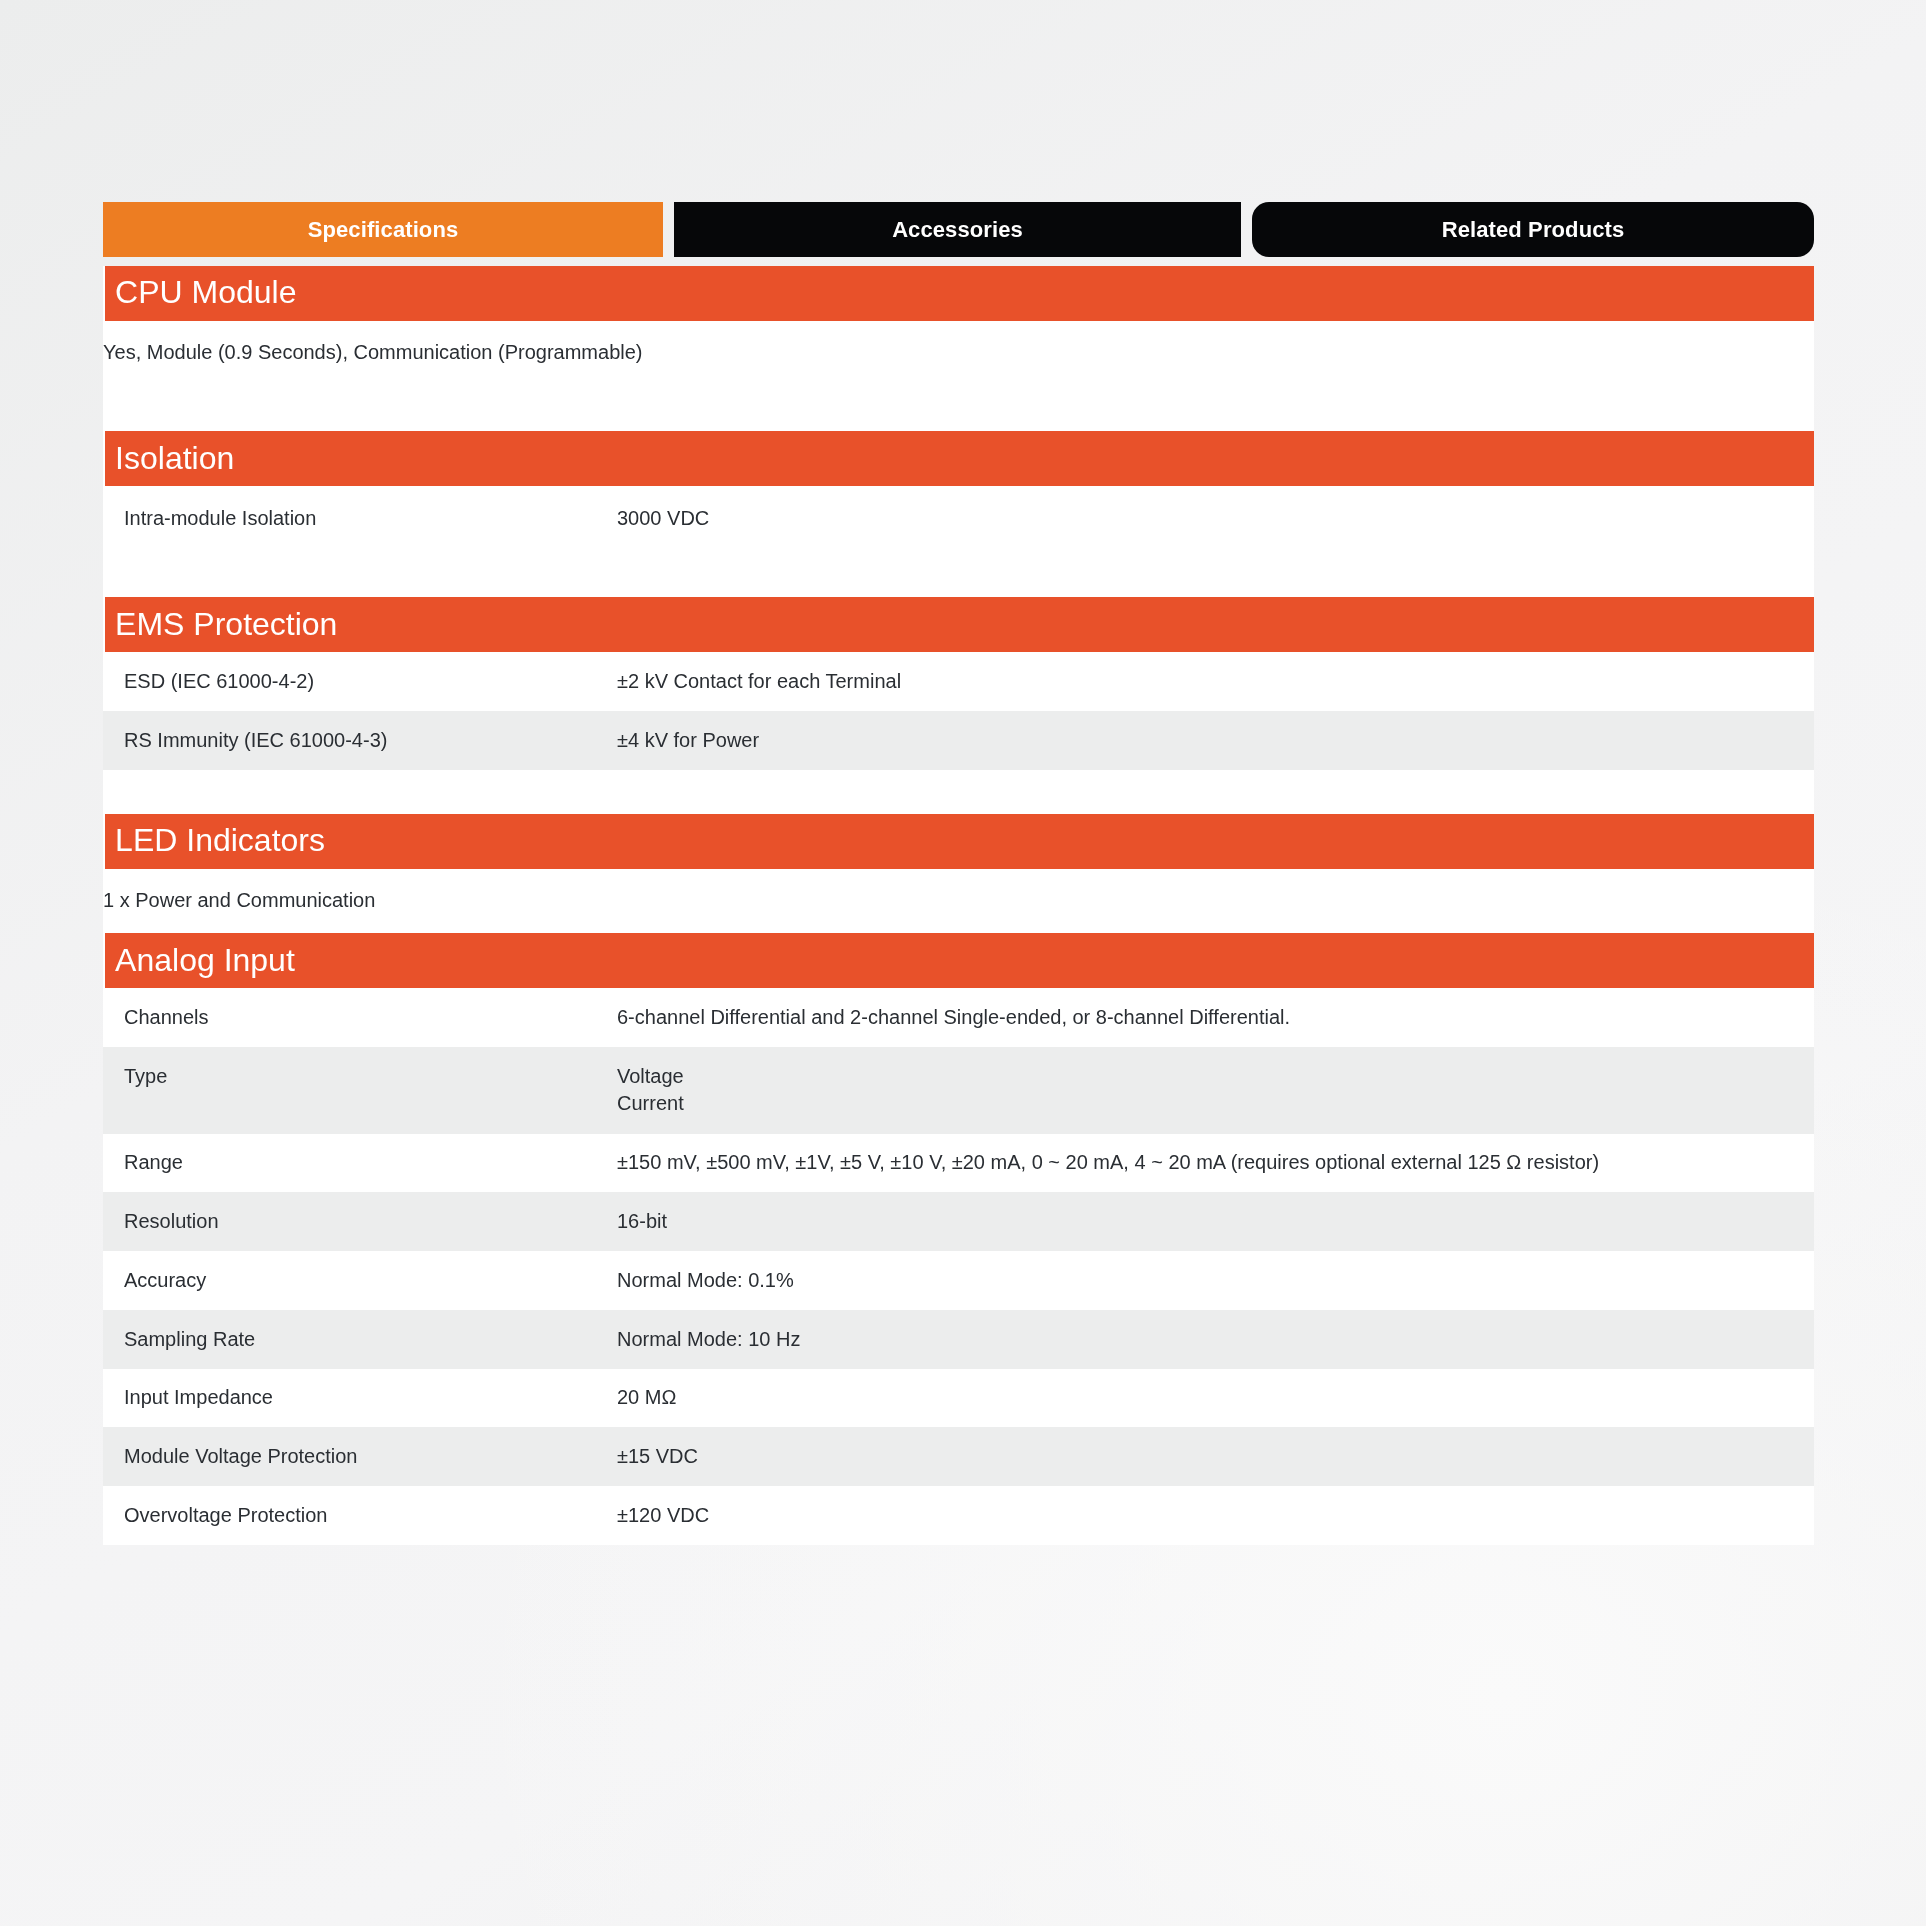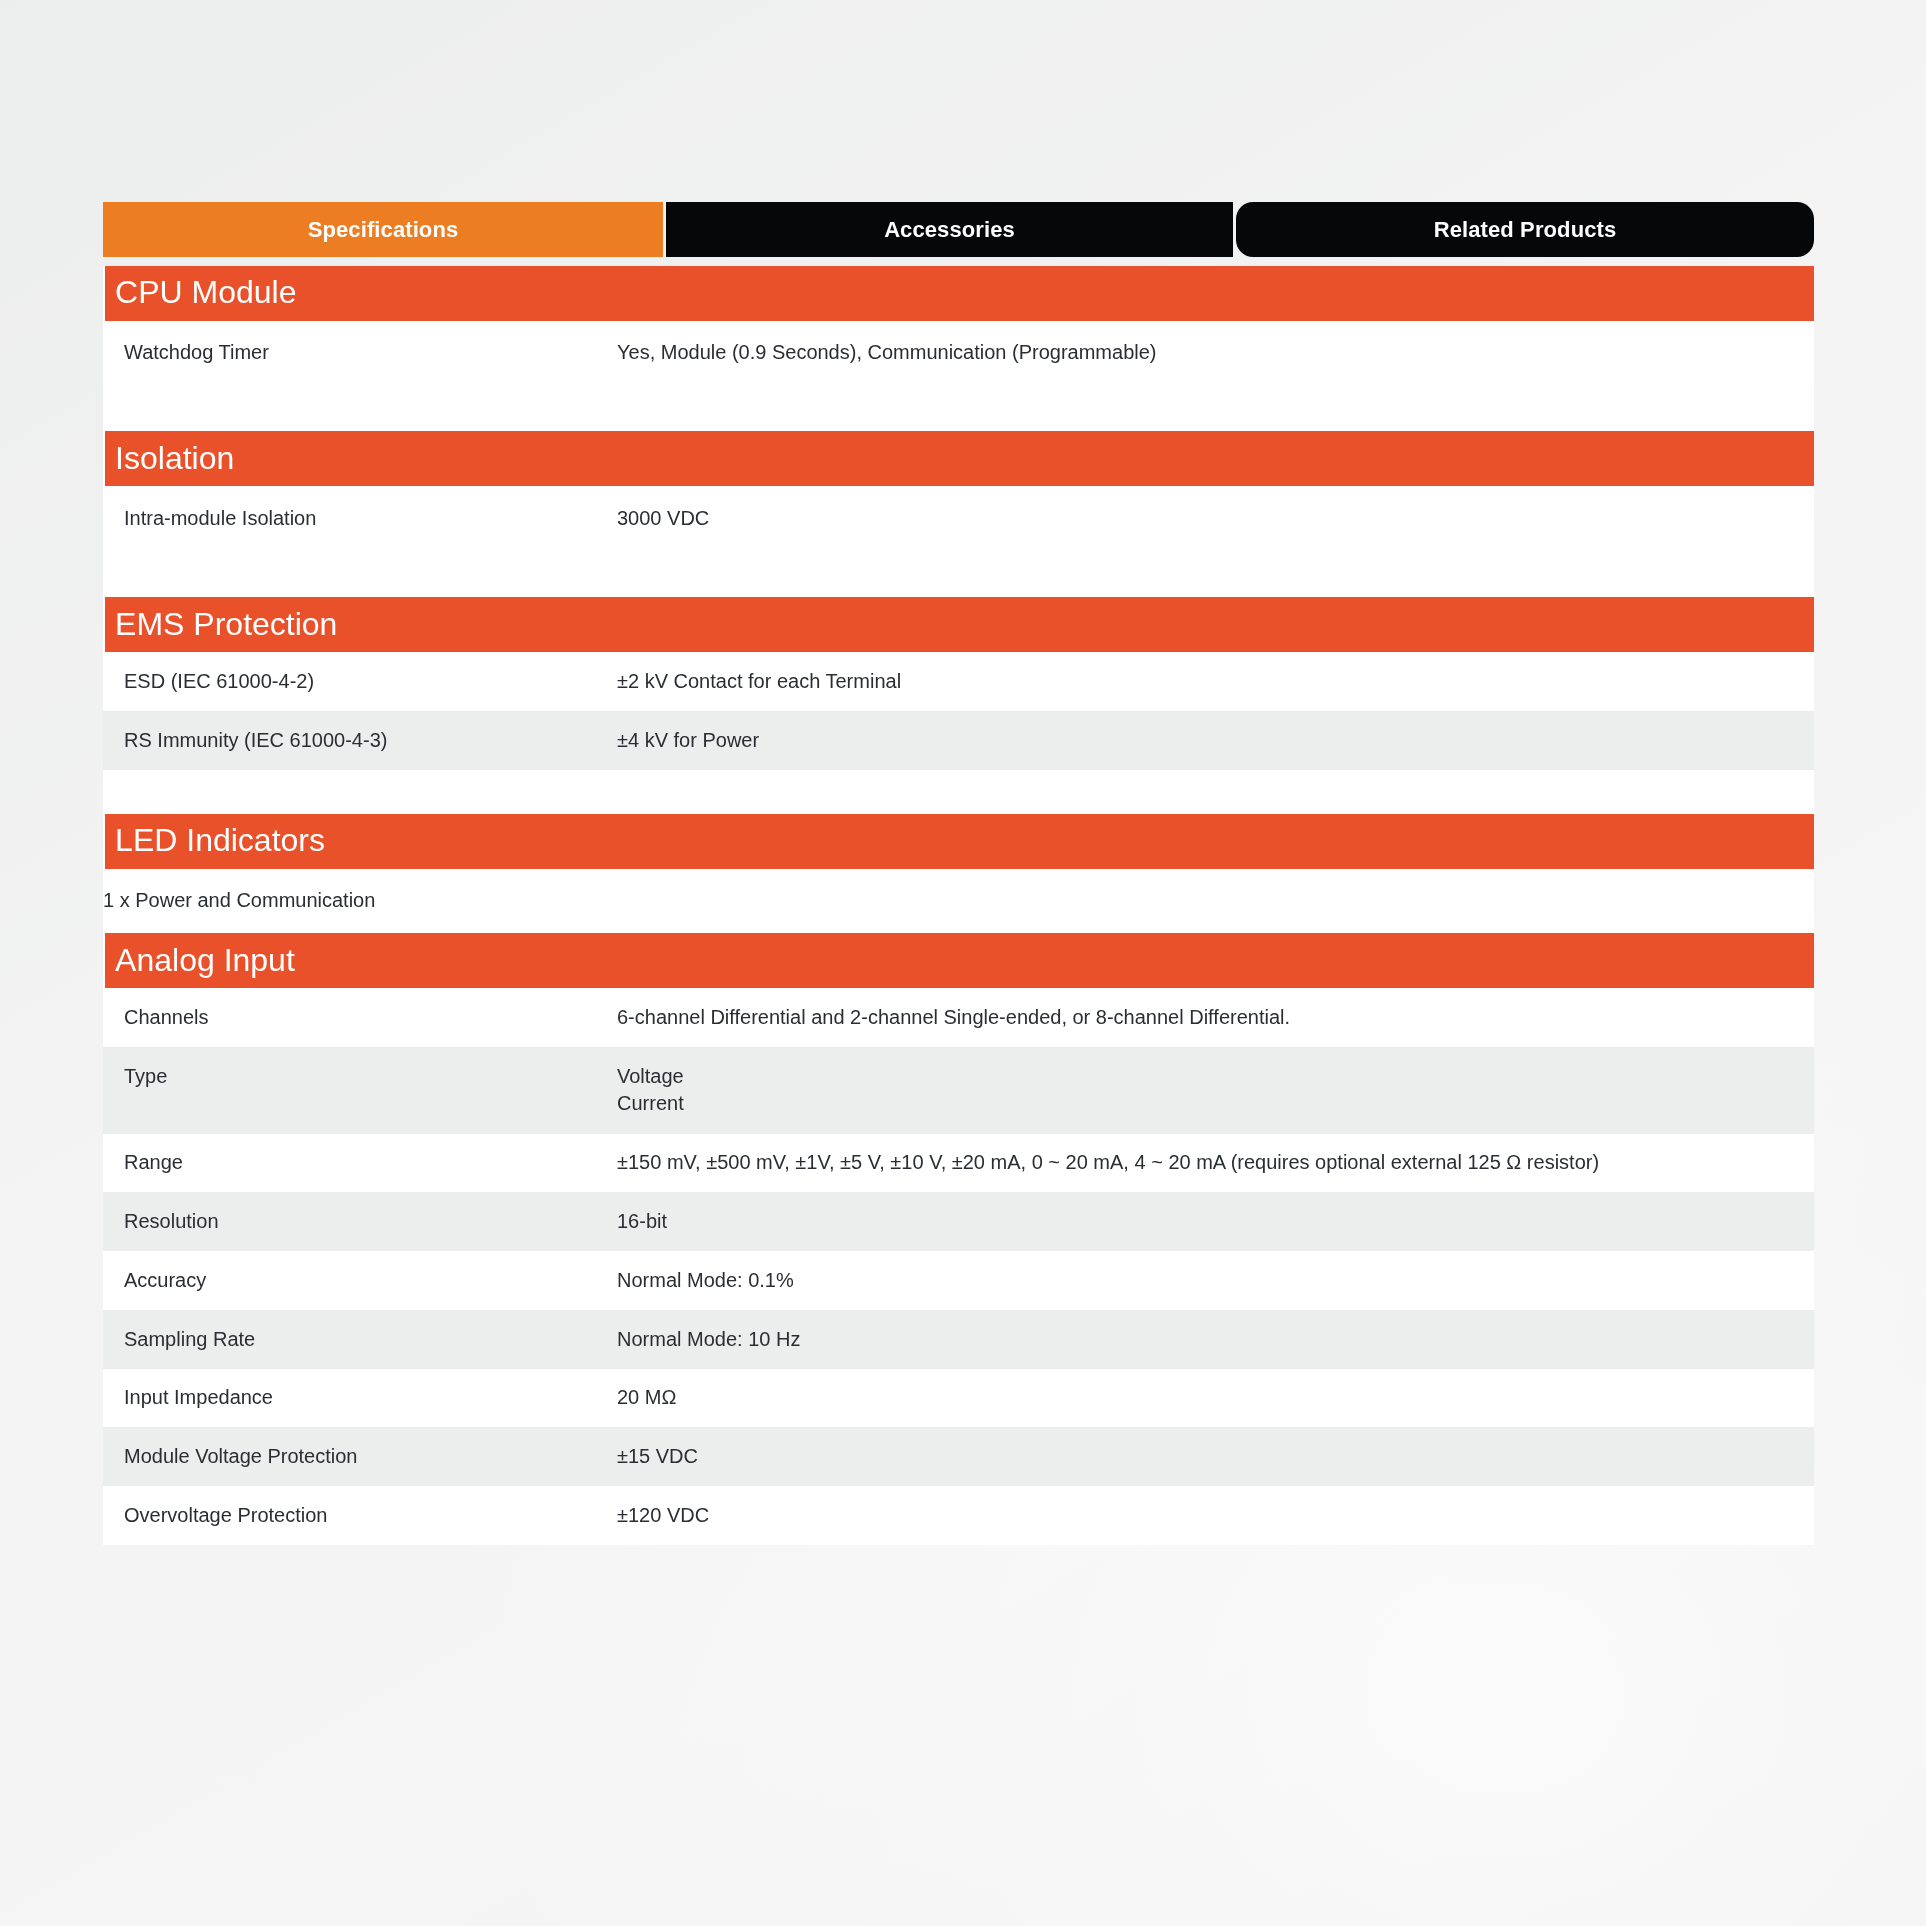--- a/index.html
+++ b/index.html
@@ -23,21 +23,21 @@
     position: absolute;
     left: 103px;
     top: 202px;
     width: 1711px;
   }
 
   
   .tabbar {
     display: flex;
     width: 100%;
-    gap: 3px;
+    gap: 11px;
     margin-bottom: 8.5px;
   }
   .tab {
     height: 55px;
     display: flex;
     align-items: center;
     justify-content: center;
     color: #ffffff;
     font-size: 22px;
     font-weight: bold;
@@ -129,21 +129,20 @@
       <span>Related Products</span>
     </div>
   </div>
 
   <div class="spec-table">
 
     <div class="section-head">
       <span class="section-title">CPU Module</span>
     </div>
     <div class="row tall">
-      <div class="cell-label">Watchdog Timer</div>
       <div class="cell-value">Yes, Module (0.9 Seconds), Communication (Programmable)</div>
     </div>
 
     <div class="section-head">
       <span class="section-title">Isolation</span>
     </div>
     <div class="row tall">
       <div class="cell-label">Intra-module Isolation</div>
       <div class="cell-value">3000 VDC</div>
     </div>

